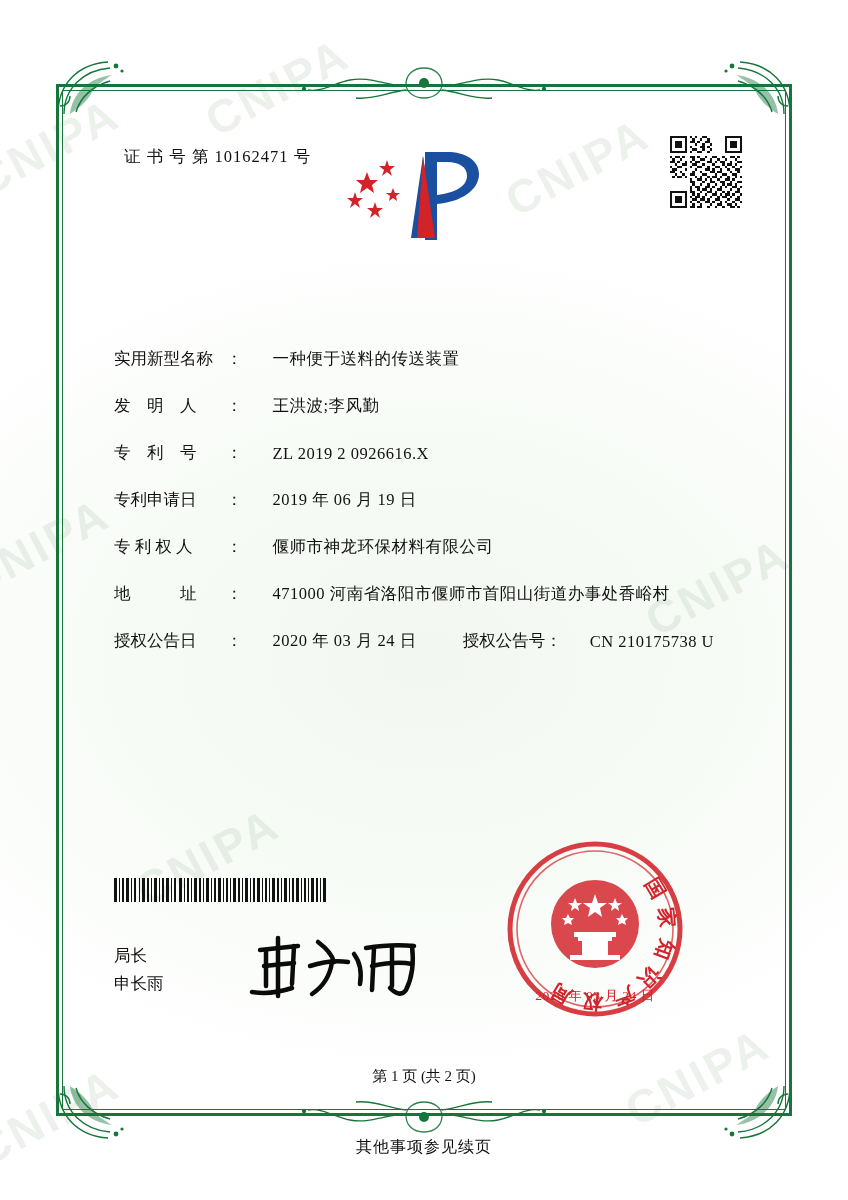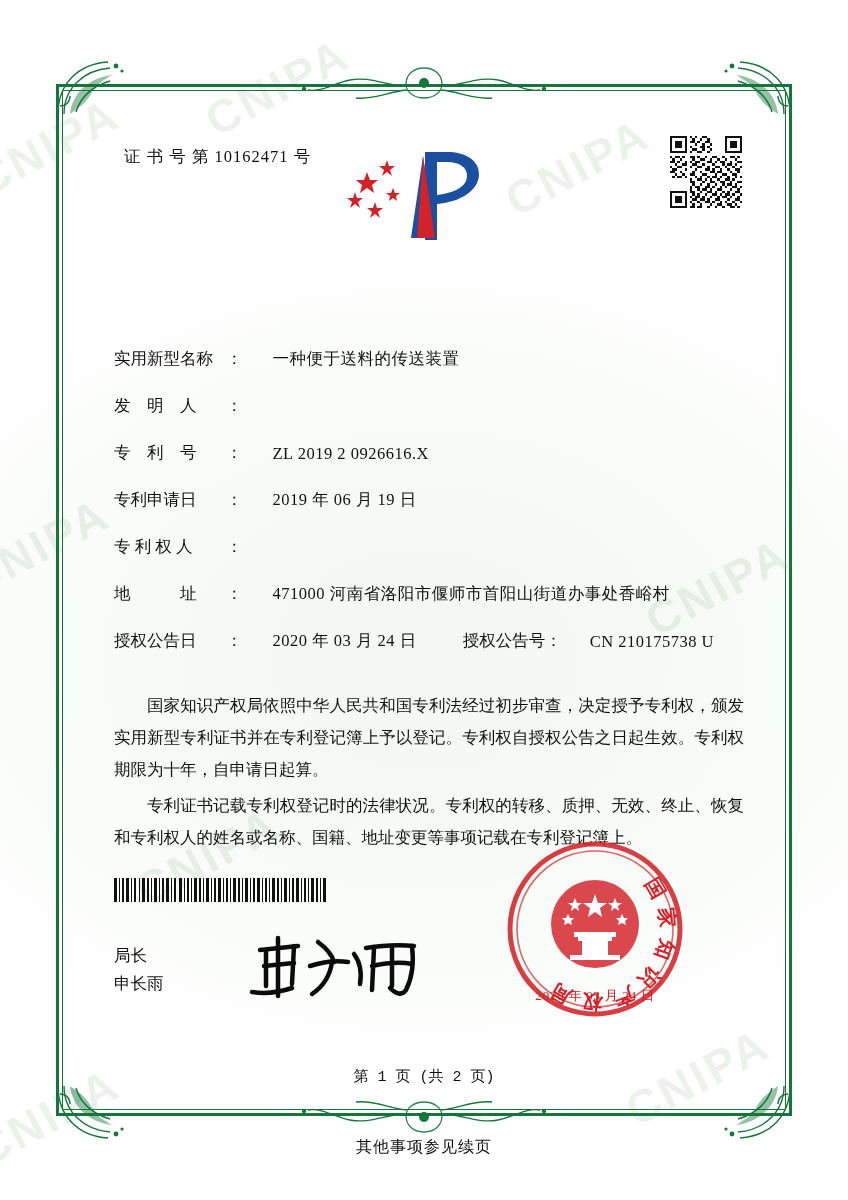--- a/index.html
+++ b/index.html
@@ -217,21 +217,20 @@
   }
 
   .page-no {
     position: absolute;
     left: 0;
     right: 0;
     bottom: -6px;
     text-align: center;
     font-size: 15px;
     color: #111;
-    font-family: Liberation Mono, monospace;
   }
 
   .footer-note {
     position: absolute;
     left: 0;
     right: 0;
     bottom: 42px;
     text-align: center;
     font-size: 16px;
     color: #111;
@@ -577,59 +576,57 @@
 
       <div class="field-row">
         <span class="field-label">实用新型名称</span>
         <span class="field-colon">：</span>
         <span class="field-value">一种便于送料的传送装置</span>
       </div>
 
       <div class="field-row">
         <span class="field-label">发　明　人</span>
         <span class="field-colon">：</span>
+        <span class="field-value">王洪波;李风勤</span>
       </div>
 
       <div class="field-row">
         <span class="field-label">专　利　号</span>
         <span class="field-colon">：</span>
         <span class="field-value">ZL 2019 2 0926616.X</span>
       </div>
 
       <div class="field-row">
         <span class="field-label">专利申请日</span>
         <span class="field-colon">：</span>
         <span class="field-value">2019 年 06 月 19 日</span>
       </div>
 
       <div class="field-row">
         <span class="field-label">专 利 权 人</span>
         <span class="field-colon">：</span>
+        <span class="field-value">偃师市神龙环保材料有限公司</span>
       </div>
 
       <div class="field-row">
         <span class="field-label">地　　　址</span>
         <span class="field-colon">：</span>
         <span class="field-value">471000 河南省洛阳市偃师市首阳山街道办事处香峪村</span>
       </div>
 
       <div class="field-row double">
         <span class="field-label">授权公告日</span>
         <span class="field-colon">：</span>
         <span class="field-value">2020 年 03 月 24 日</span>
         <span class="field-second-label">授权公告号：</span>
         <span class="field-value">CN 210175738 U</span>
       </div>
 
     </div>
 
-    <div class="paragraphs">
-      <p>国家知识产权局依照中华人民共和国专利法经过初步审查，决定授予专利权，颁发实用新型专利证书并在专利登记簿上予以登记。专利权自授权公告之日起生效。专利权期限为十年，自申请日起算。</p>
-      <p>专利证书记载专利权登记时的法律状况。专利权的转移、质押、无效、终止、恢复和专利权人的姓名或名称、国籍、地址变更等事项记载在专利登记簿上。</p>
-    </div>
 
     <div class="barcode">
       <svg width="214" height="24" viewBox="0 0 214 24" shape-rendering="crispEdges">
         <rect width="214" height="24" fill="#ffffff" opacity="0"></rect>
         <g fill="#111111">
           <rect x="0" y="0" width="3" height="24"></rect>
             <rect x="5" y="0" width="1" height="24"></rect>
           <rect x="8" y="0" width="2" height="24"></rect>
             <rect x="12" y="0" width="3" height="24"></rect>
           <rect x="17" y="0" width="1" height="24"></rect>

